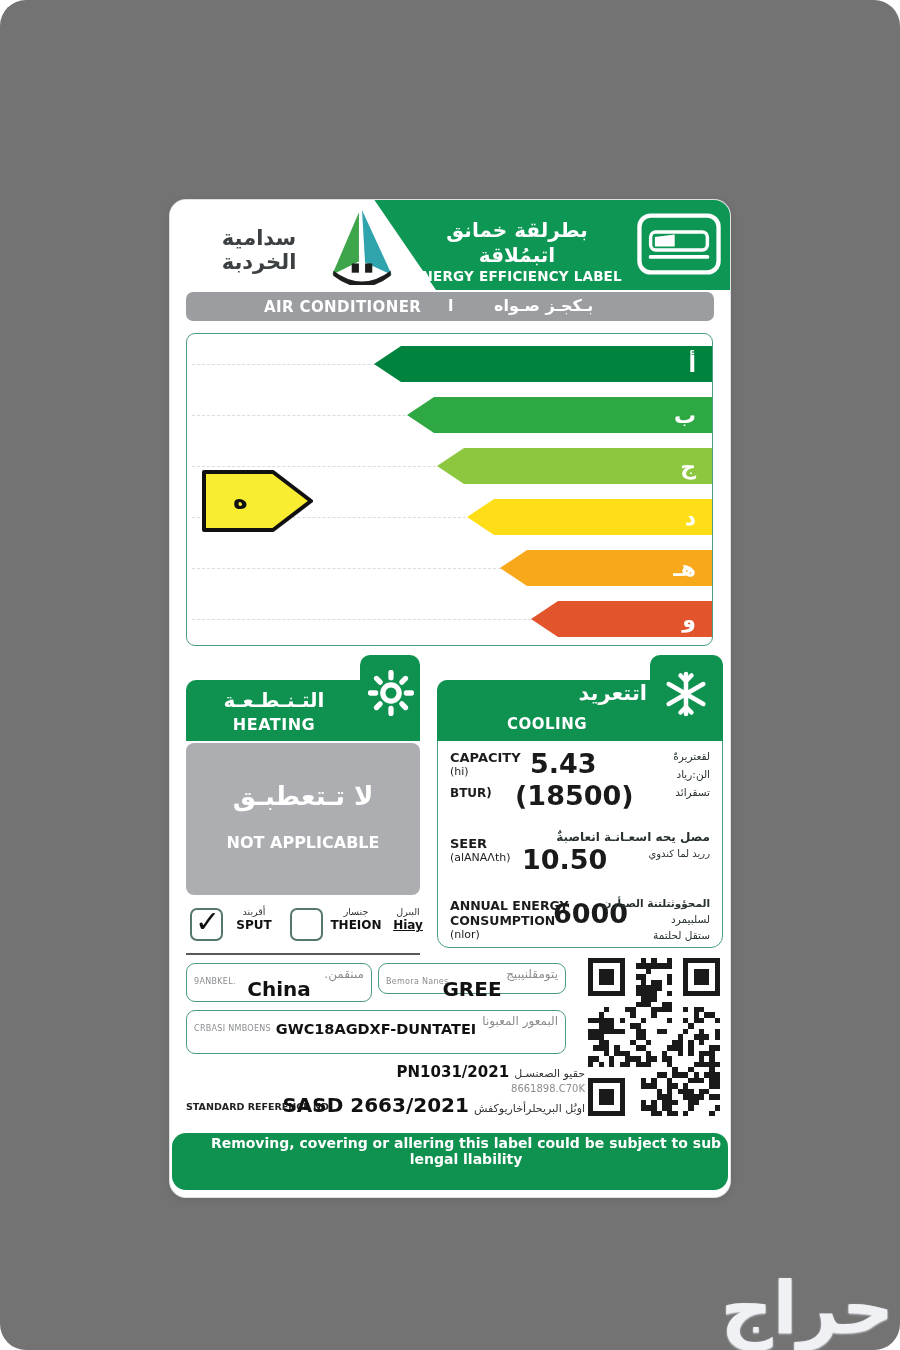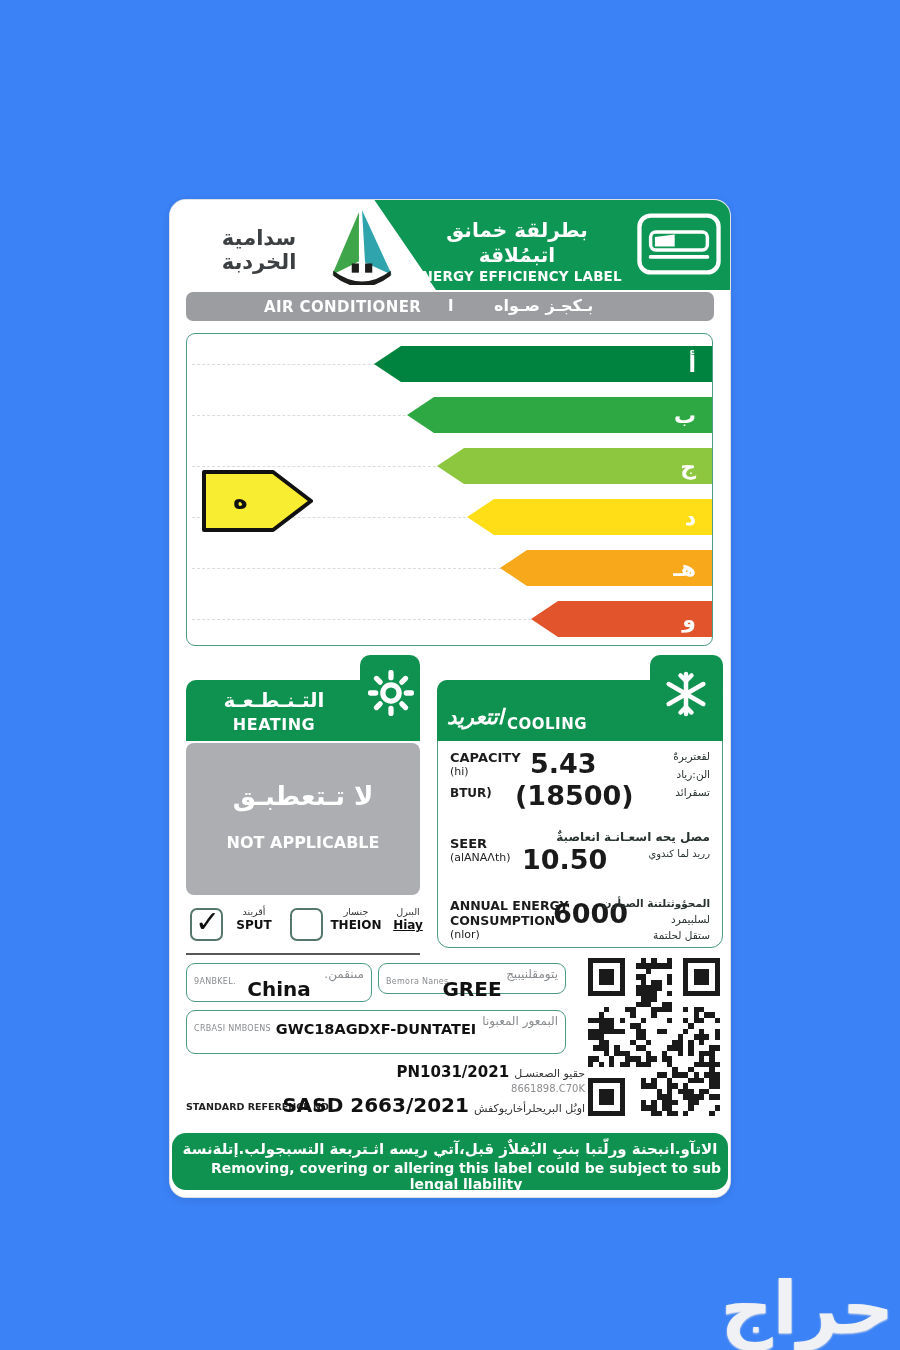--- a/index.html
+++ b/index.html
@@ -1,18 +1,18 @@
 <!DOCTYPE html>
 <html lang="en"><head>
 <meta charset="utf-8">
 <style>
   * { margin:0; padding:0; box-sizing:border-box; }
   html,body { background:#ffffff; }
   body { font-family:"DejaVu Sans", sans-serif; }
-  .page { position:relative; width:900px; height:1350px; background:#3b82f6; overflow:hidden; }
+  .page { position:relative; width:900px; height:1350px; background:#737373; overflow:hidden;border-radius:26px; }
 
   .card { position:absolute; left:170px; top:200px; width:560px; height:997px;
           background:#fff; border-radius:16px; overflow:hidden;
           box-shadow:0 0 0 1px #dfe2e5, 0 2px 8px rgba(0,0,0,.12); }
 
   
   .hdr { position:absolute; left:0; top:0; width:560px; height:90px; background:#fff; }
   .hdr-green { position:absolute; inset:0; background:#0E9655;
                clip-path:polygon(36.5% 0, 100% 0, 100% 100%, 47.5% 100%); }
   .brand-ar { position:absolute; left:14px; top:26px; width:150px; text-align:center;
@@ -68,22 +68,22 @@
   .cb-lbl .en { font-size:12px; font-weight:bold; color:#111; }
   .cb-divider { position:absolute; left:16px; top:753px; width:234px; height:2px; background:#56585a; }
 
   
   .cool-tab { position:absolute; left:480px; top:455px; width:73px; height:85px;
               background:#0F9150; border-radius:10px; }
   .cool-box { position:absolute; left:267px; top:480px; width:286px; height:268px;
               background:#fff; border:1.5px solid #4C9B87; border-radius:12px; }
   .cool-hd { position:absolute; left:267px; top:480px; width:286px; height:61px;
              background:#0F9150; border-radius:10px 10px 0 0; color:#fff; }
-  .cool-hd .ar { position:absolute; left:10px; top:25px; width:200px; text-align:left;
-                 font-size:21px; font-weight:bold; direction:rtl;font-style:italic; }
+  .cool-hd .ar { position:absolute; left:10px; top:1px; width:200px; text-align:right;
+                 font-size:21px; font-weight:bold; direction:rtl; }
   .cool-hd .en { position:absolute; left:10px; top:35px; width:200px; text-align:center;
                  font-size:15px; font-weight:bold; letter-spacing:.5px; }
   .cl { position:absolute; color:#1c1c1c; }
   .cl .b { font-weight:bold; }
   .cool-val { position:absolute; font-size:27px; font-weight:bold; color:#1a1a1a; }
   .cool-ar { position:absolute; direction:rtl; text-align:right; color:#28322e; }
 
   
   .ibox { position:absolute; background:#fff; border:1.5px solid #4C9B87; border-radius:9px; }
   .ibox .tl { position:absolute; left:7px; top:13px; font-size:8px; color:#8a8d90; letter-spacing:.3px; }
@@ -533,19 +533,18 @@
       <span class="ar">حقيو الصعنسـل</span>
     </div>
     <div class="code-line">8661898.C70K</div>
     <div class="std-lbl">STANDARD REFERENCE ND</div>
     <div class="std-line">
       <span class="num">SASD 2663/2021</span>
       <span class="ar">اوبُل البريحلرأخاريوكفش</span>
     </div>
 
     <div class="foot">
-      <div class="ar">الاتآو.انبحنة ورلّتبا بنبِ البُفلاٌز قبل،آتي ريسه اثـتربعة التسبجولب.إتلةنسة</div>
       <div class="en">Removing, covering or allering this label could be subject to sub lengal llability</div>
     </div>
   </div>
 
   <div class="watermark">حراج</div>
 </div>
 
 </body></html>

